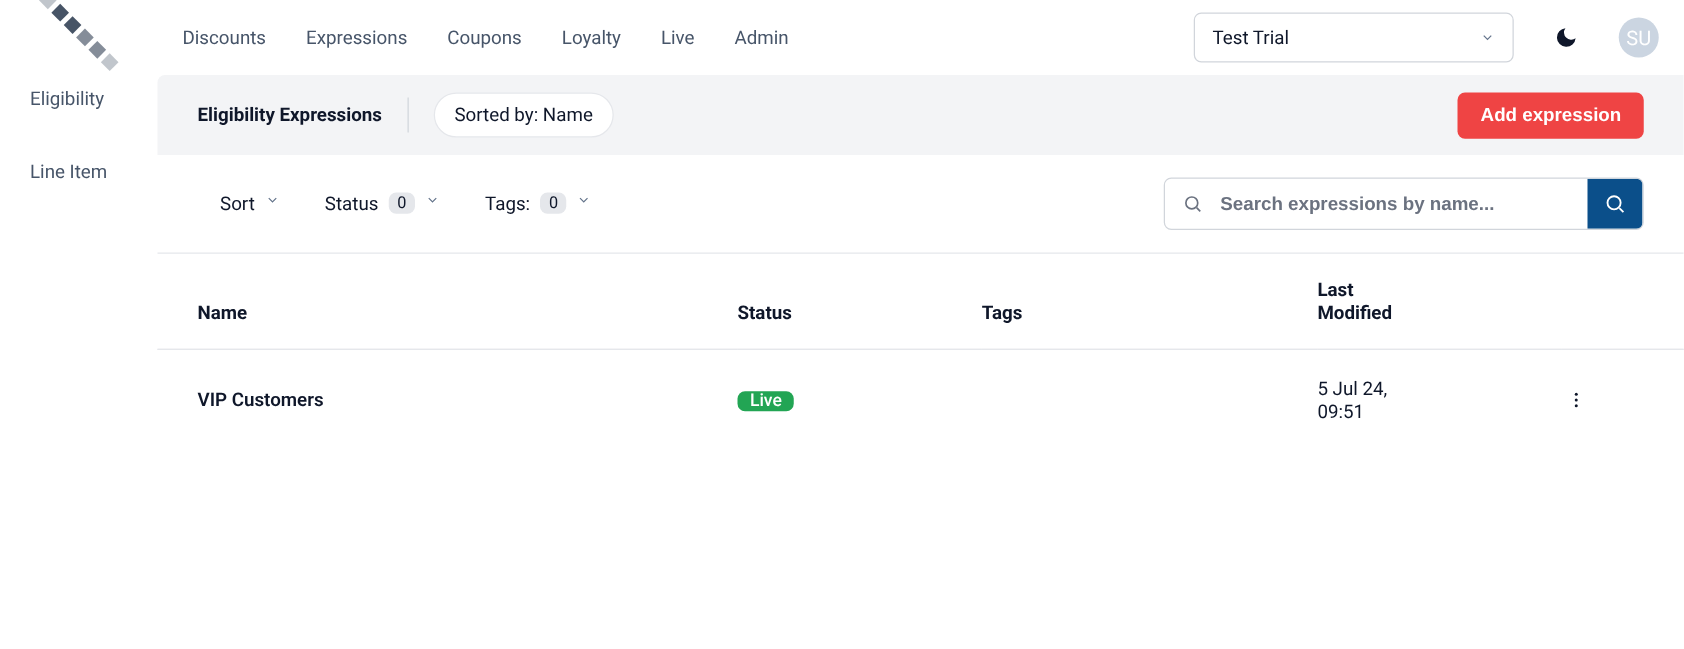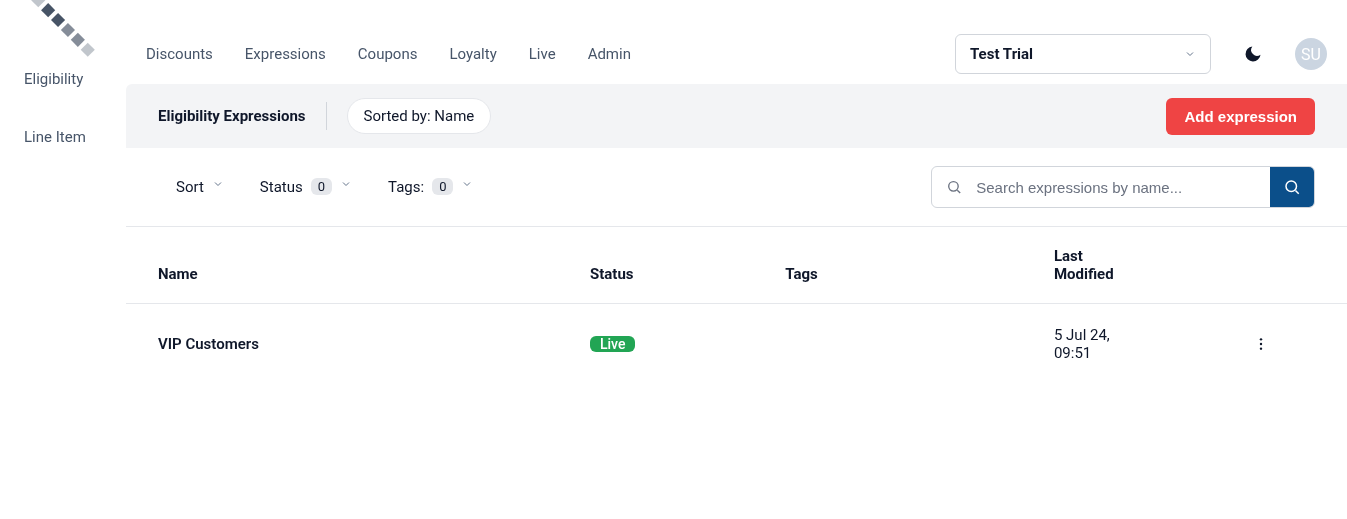--- a/index.html
+++ b/index.html
@@ -43,21 +43,20 @@
       font-size: 15px;
       cursor: pointer;
       margin-bottom: 20px;
     }
 
     .main {
       flex: 1;
       display: flex;
       flex-direction: column;
       min-width: 0;
-      margin-top: 24px;
     }
 
     .topnav {
       display: flex;
       align-items: center;
       padding: 0 20px;
       height: 60px;
       gap: 32px;
     }
     .nav-links { display: flex; gap: 32px; color: #475569; font-size: 15px; }
@@ -68,21 +67,20 @@
       align-items: center;
       justify-content: space-between;
       border: 1px solid #d1d5db;
       border-radius: 6px;
       height: 40px;
       padding: 0 14px;
       width: 256px;
       cursor: pointer;
       color: #0f172a;
       font-size: 15px;
-      font-weight: bold;
     }
     .moon-icon {
       width: 20px; height: 20px;
       color: #0f172a;
       cursor: pointer;
     }
     .avatar {
       width: 32px; height: 32px;
       border-radius: 50%;
       background: #cbd5e1;
@@ -166,20 +164,21 @@
       padding: 0 14px;
       flex: 1;
       gap: 14px;
     }
     .search-input {
       border: none;
       outline: none;
       font-size: 15px;
       width: 100%;
       color: #0f172a;
+      font-weight: bold;
     }
     .search-input::placeholder { color: #6b7280; }
     .search-btn {
       width: 44px;
       background: #0b4f8a;
       display: flex;
       align-items: center;
       justify-content: center;
       cursor: pointer;
       color: #ffffff;

